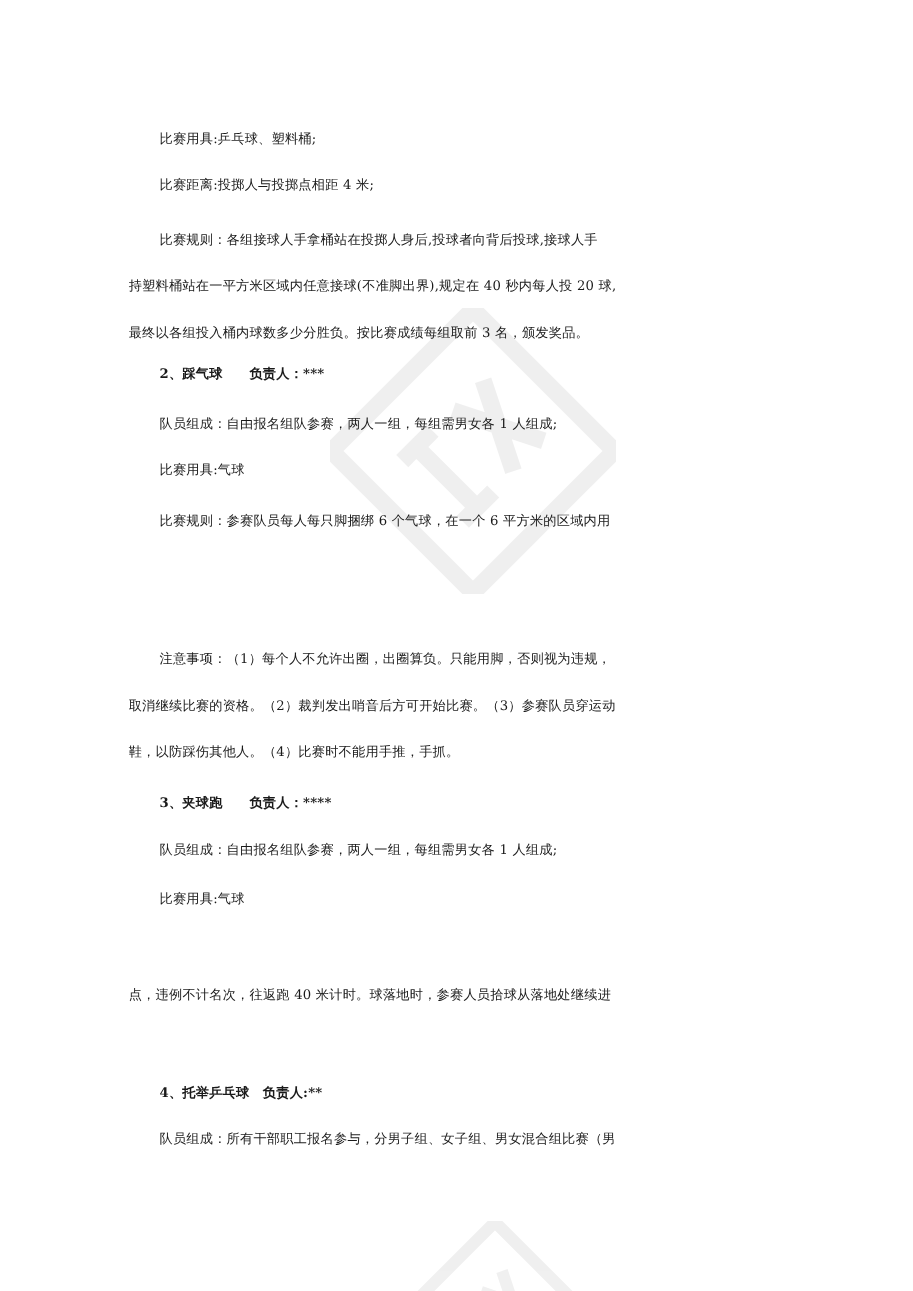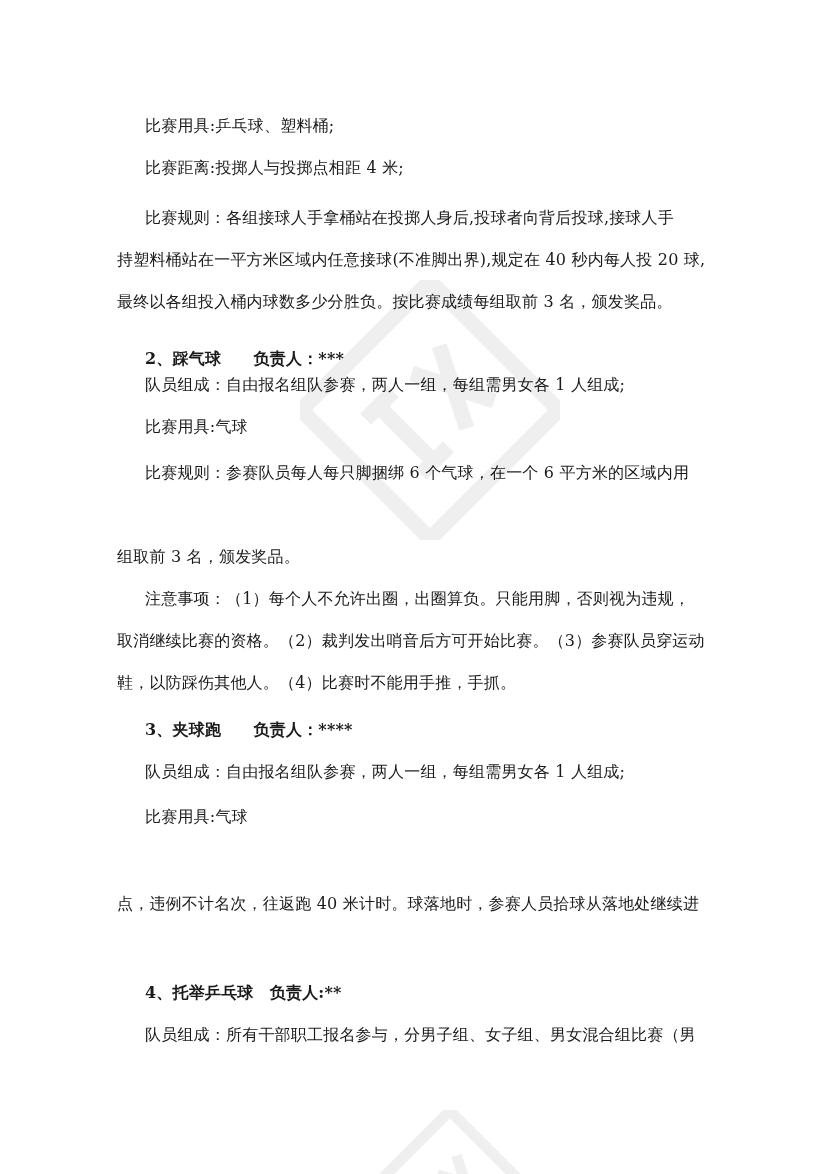--- a/index.html
+++ b/index.html
@@ -36,21 +36,21 @@
     .wm-2 {
       left: 360px;
       top: 1110px;
       width: 180px;
       height: 180px;
     }
     .line {
       position: absolute;
       left: 117px;
       width: 600px;
-      font-size: 16px;
+      font-size: 12px;
       line-height: 20px;
       white-space: nowrap;
       letter-spacing: 0.2px;
     }
     .indent {
       left: 145px;
     }
     .bold {
       font-weight: bold;
     }
@@ -72,25 +72,24 @@
       <path d="M30 35 L45 35 M37 35 L37 65 M30 65 L45 65 M55 35 L70 65 M70 35 L55 65"></path>
     </g>
   </svg>
 
   <div class="line indent" style="top:116px">比赛用具:乒乓球、塑料桶;</div>
   <div class="line indent" style="top:158px">比赛距离:投掷人与投掷点相距 4 米;</div>
   <div class="line indent" style="top:208px">比赛规则：各组接球人手拿桶站在投掷人身后,投球者向背后投球,接球人手</div>
   <div class="line" style="top:250px">持塑料桶站在一平方米区域内任意接球(不准脚出界),规定在 40 秒内每人投 20 球,</div>
   <div class="line" style="top:292px">最终以各组投入桶内球数多少分胜负。按比赛成绩每组取前 3 名，颁发奖品。</div>
 
-  <div class="line indent bold" style="top:349px">2、踩气球　　负责人：***</div>
+  <div class="line indent bold" style="top:330px">2、踩气球　　负责人：***</div>
   <div class="line indent" style="top:375px">队员组成：自由报名组队参赛，两人一组，每组需男女各 1 人组成;</div>
   <div class="line indent" style="top:417px">比赛用具:气球</div>
   <div class="line indent" style="top:463px">比赛规则：参赛队员每人每只脚捆绑 6 个气球，在一个 6 平方米的区域内用</div>
-  <div class="line" style="top:547px">组取前 3 名，颁发奖品。</div>
   <div class="line indent" style="top:589px">注意事项：（1）每个人不允许出圈，出圈算负。只能用脚，否则视为违规，</div>
   <div class="line" style="top:631px">取消继续比赛的资格。（2）裁判发出哨音后方可开始比赛。（3）参赛队员穿运动</div>
   <div class="line" style="top:673px">鞋，以防踩伤其他人。（4）比赛时不能用手推，手抓。</div>
 
   <div class="line indent bold" style="top:720px">3、夹球跑　　负责人：****</div>
   <div class="line indent" style="top:762px">队员组成：自由报名组队参赛，两人一组，每组需男女各 1 人组成;</div>
   <div class="line indent" style="top:807px">比赛用具:气球</div>
   <div class="line" style="top:894px">点，违例不计名次，往返跑 40 米计时。球落地时，参赛人员拾球从落地处继续进</div>
 
   <div class="line indent bold" style="top:983px">4、托举乒乓球　负责人:**</div>

